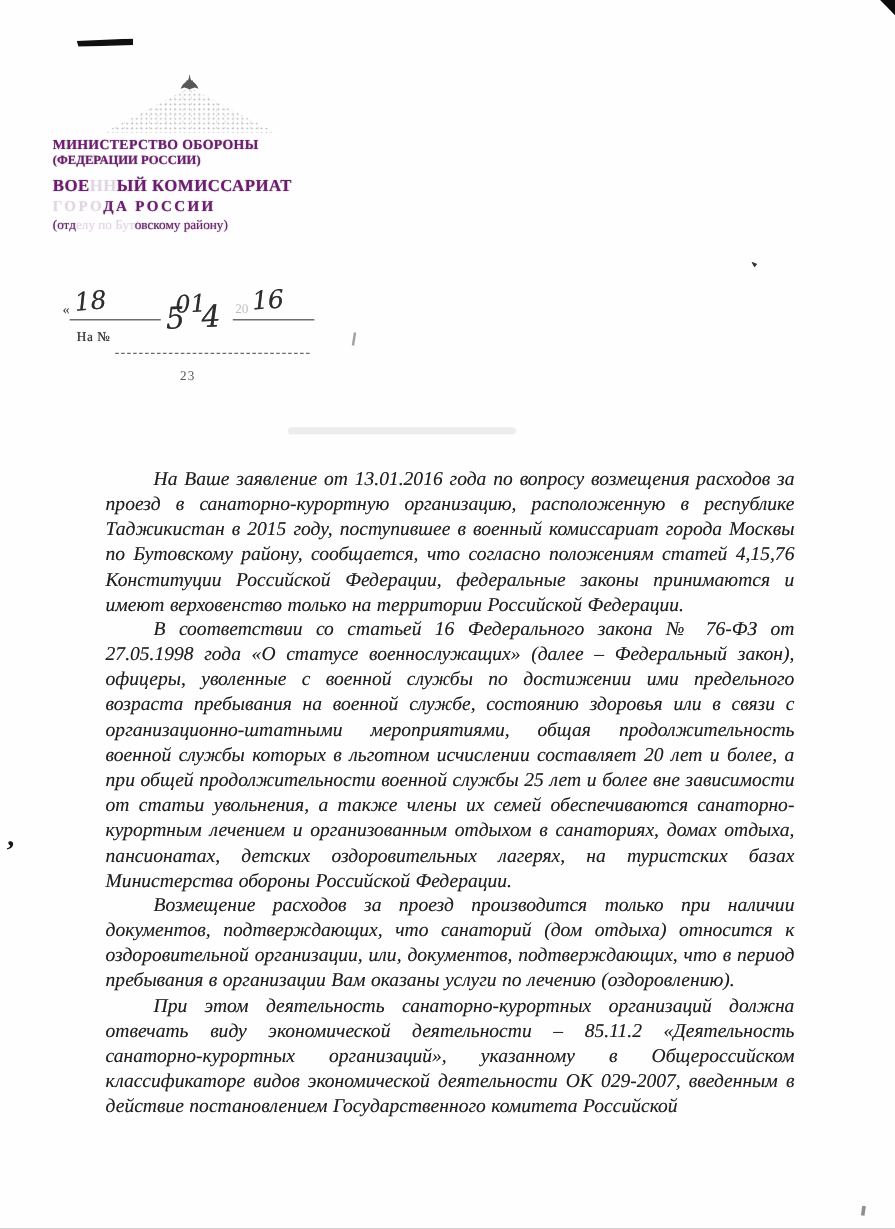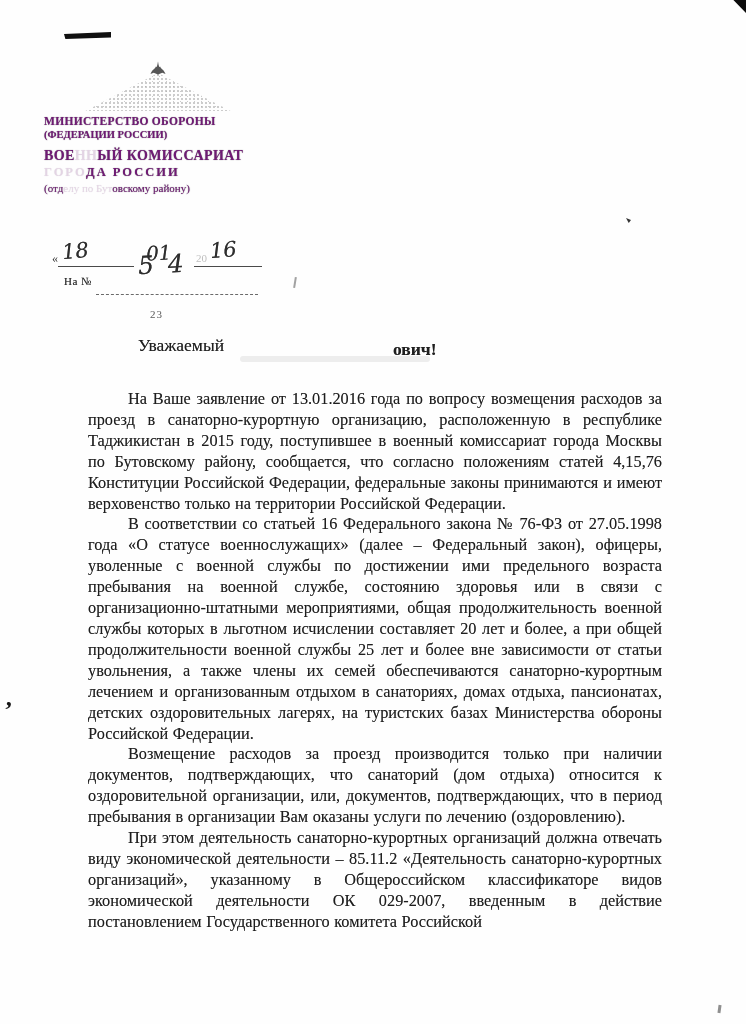--- a/index.html
+++ b/index.html
@@ -68,21 +68,21 @@
   .salutation{position:absolute;left:88px;top:335px;width:574px;height:26px;
     font-size:17.5px;}
   .sal-pre{position:absolute;left:50px;top:0;text-shadow:0 0 .5px rgba(20,20,20,.55);}
   .sal-suf{position:absolute;left:305px;top:4px;font-weight:600;
     text-shadow:0 0 .5px rgba(20,20,20,.55);}
   
   .bodytext{position:absolute;left:88px;top:389px;width:574px;
     font-size:16.3px;line-height:20.9px;text-align:justify;
     color:#1e1e1e;text-shadow:0 0 .5px rgba(25,25,25,.45);
     word-spacing:.5px;}
-  .bodytext p{margin:0;text-indent:40px;}
+  .bodytext p{margin:0;text-indent:40px;font-style:italic;}
 </style>
 </head>
 <body>
 
 <div class="page">
 
   <div class="mark mark-topleft"></div>
   <div class="mark mark-topright"></div>
   <div class="mark mark-speck-a"></div>
   <div class="mark mark-tick"></div>
@@ -111,24 +111,20 @@
     <span class="hw rb-month">01</span>
     <span class="rb-yearprefix">20</span>
     <span class="hw rb-year">16</span>
     <span class="rb-u2"></span>
     <span class="rb-nalabel">На №</span>
     <span class="rb-u3"></span>
     <span class="hw rb-refno">5 4</span>
     <div class="rb-pagenote">23</div>
   </div>
 
-  <div class="salutation">
-    <span class="sal-pre">Уважаемый</span>
-    <span class="sal-suf">ович!</span>
-  </div>
 
   <div class="bodytext">
     <p>На Ваше заявление от 13.01.2016 года по вопросу возмещения расходов за проезд в санаторно-курортную организацию, расположенную в республике Таджикистан в 2015 году, поступившее в военный комиссариат города Москвы по Бутовскому району, сообщается, что согласно положениям статей 4,15,76 Конституции Российской Федерации, федеральные законы принимаются и имеют верховенство только на территории Российской Федерации.</p>
     <p>В соответствии со статьей 16 Федерального закона № 76-ФЗ от 27.05.1998 года «О статусе военнослужащих» (далее – Федеральный закон), офицеры, уволенные с военной службы по достижении ими предельного возраста пребывания на военной службе, состоянию здоровья или в связи с организационно-штатными мероприятиями, общая продолжительность военной службы которых в льготном исчислении составляет 20 лет и более, а при общей продолжительности военной службы 25 лет и более вне зависимости от статьи увольнения, а также члены их семей обеспечиваются санаторно-курортным лечением и организованным отдыхом в санаториях, домах отдыха, пансионатах, детских оздоровительных лагерях, на туристских базах Министерства обороны Российской Федерации.</p>
     <p>Возмещение расходов за проезд производится только при наличии документов, подтверждающих, что санаторий (дом отдыха) относится к оздоровительной организации, или, документов, подтверждающих, что в период пребывания в организации Вам оказаны услуги по лечению (оздоровлению).</p>
     <p>При этом деятельность санаторно-курортных организаций должна отвечать виду экономической деятельности – 85.11.2 «Деятельность санаторно-курортных организаций», указанному в Общероссийском классификаторе видов экономической деятельности ОК 029-2007, введенным в действие постановлением Государственного комитета Российской</p>
   </div>
 
 </div>
 

